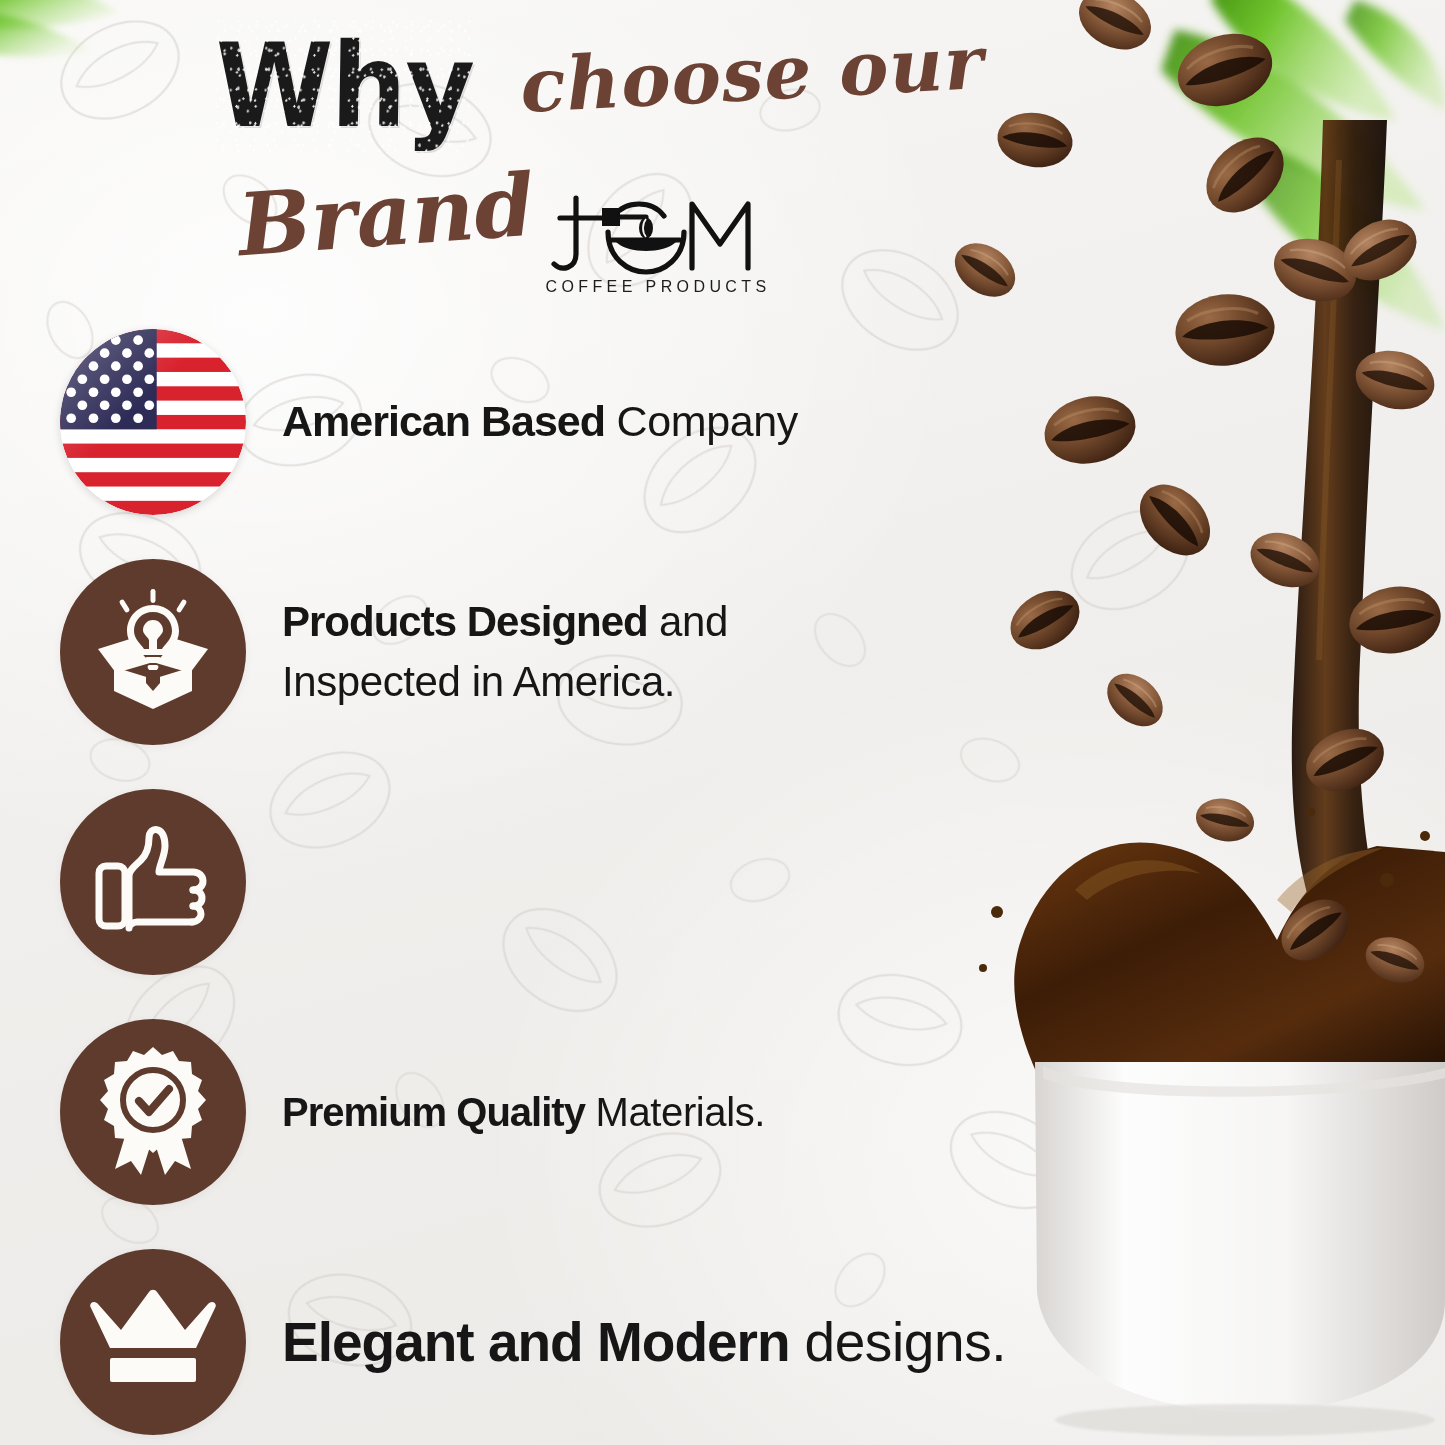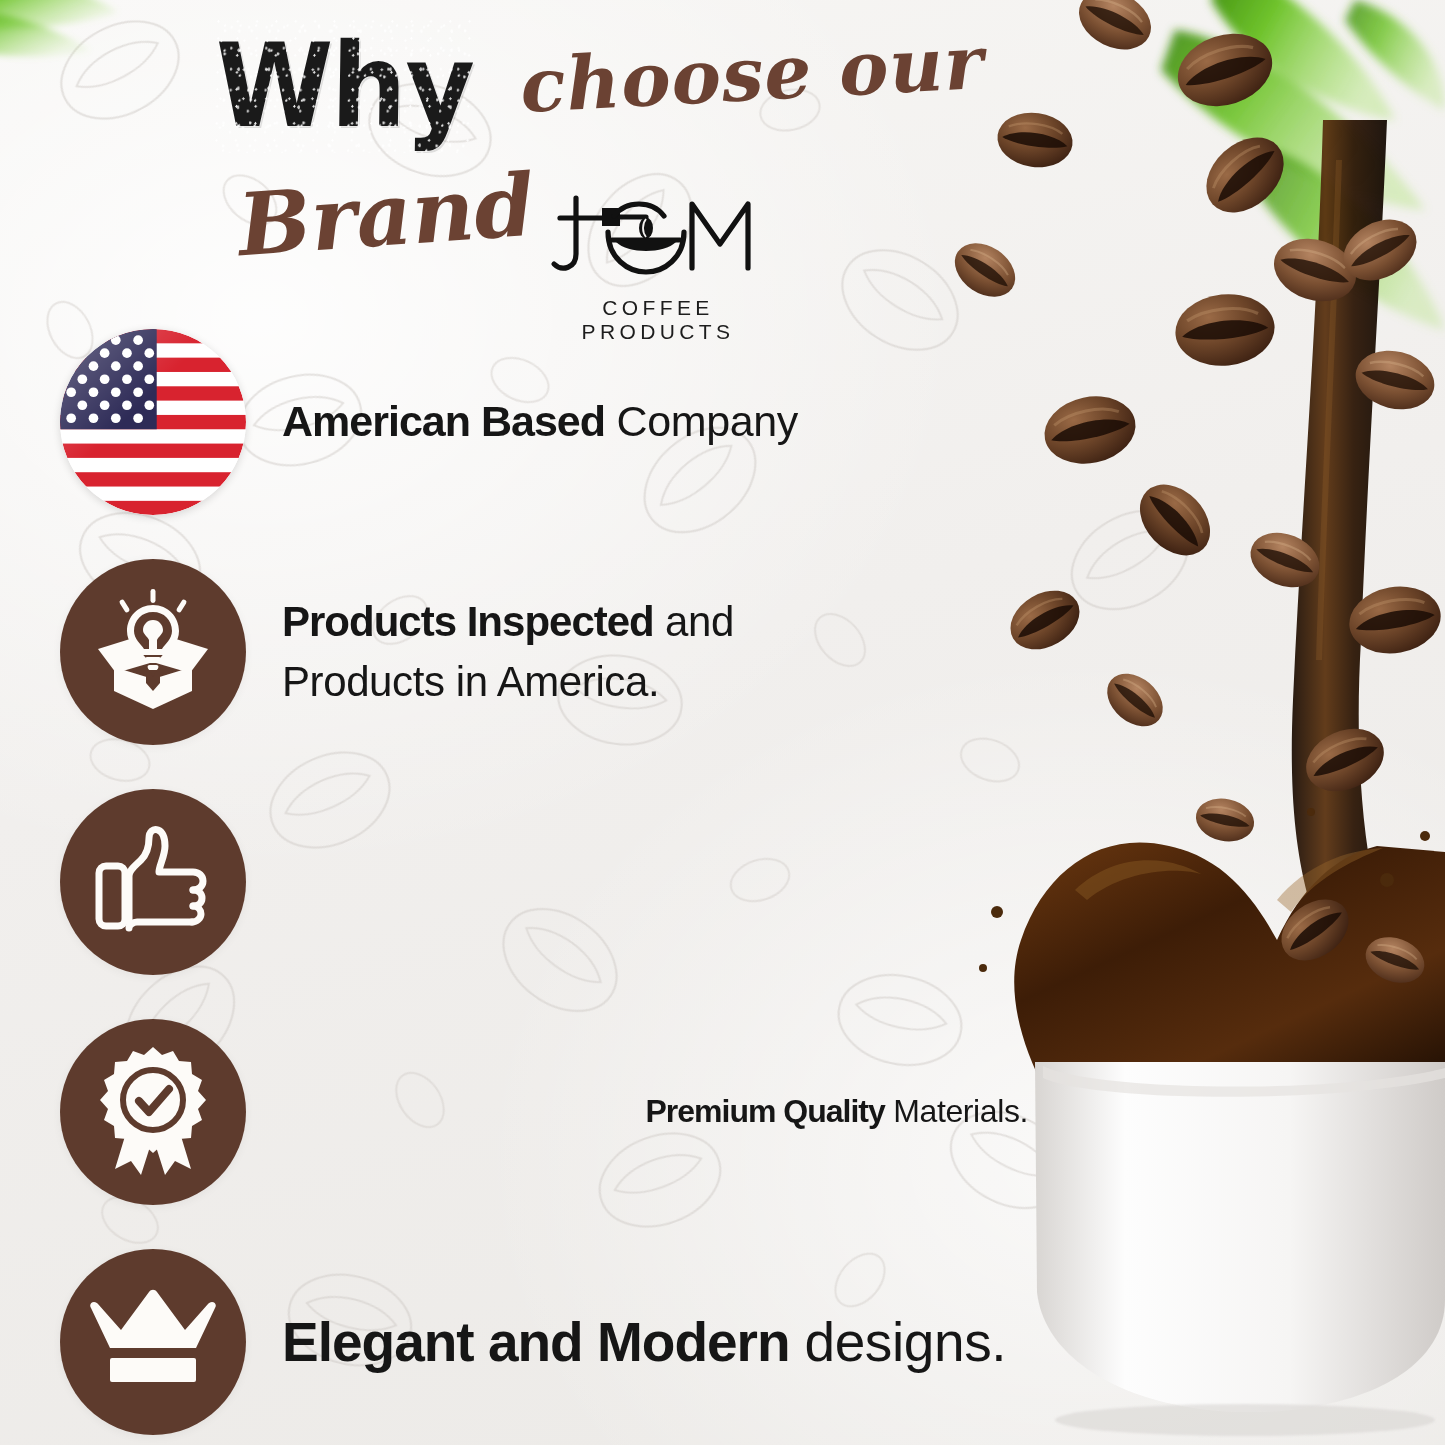--- a/index.html
+++ b/index.html
@@ -97,24 +97,24 @@
   .brand-logo {
     position:absolute;
     left:542px; top:192px;
     width:232px; height:112px;
     z-index:7;
     text-align:center;
   }
   .brand-logo svg { display:block; }
   .brand-tagline {
     font-family:"Liberation Sans", sans-serif;
-    font-size:21px;
+    font-size:16px;
     letter-spacing:4.4px;
     color:#1d1d1d;
-    margin-top:18px;
+    margin-top:0;
     font-weight:400;
   }
 
   
   .features {
     position:absolute;
     left:58px; top:307px;
     width:970px;
     z-index:5;
   }
@@ -160,21 +160,21 @@
     color:#161616;
     letter-spacing:-.4px;
   }
   .feature-text .b { font-weight:700; letter-spacing:-1.0px; }
   .feature-text .r { font-weight:400; }
 
   
   .row-0 .feature-text { font-size:43px; }
   .row-1 .feature-text { font-size:42px; }
   .row-2 .feature-text { font-size:42px; }
-  .row-3 .feature-text { font-size:32px;text-align:right; }
+  .row-3 .feature-text { font-size:40px; }
   .row-4 .feature-text { font-size:55px; }
 
   
   .photo-stage {
     position:absolute;
     right:0; top:0;
     width:520px; height:1445px;
     z-index:4;
     pointer-events:none;
   }
@@ -385,23 +385,23 @@
 
               <path d="M26,80 L65,92 L104,80 L104,104 L65,122 L26,104 Z"></path>
 
               <path d="M58,78 L65,90 L72,78 L72,96 L65,104 L58,96 Z" fill="#5e3b2d"></path>
             </g>
           </svg>
         </div>
       </div>
       <div class="feature-text">
         <div>
-          <span class="b">Products Inspected</span><span class="r"> and</span>
+          <span class="b">Products Designed</span><span class="r"> and</span>
         </div>
-        <div class="r">Products in America.</div>
+        <div class="r">Inspected in America.</div>
       </div>
     </div>
 
     <div class="feature-row row-2">
       <div class="feature-icon">
         <div class="icon-disc">
           <svg width="128" height="128" viewBox="0 0 128 128" aria-hidden="true">
             <g fill="none" stroke="#fdfbf8" stroke-width="7" stroke-linejoin="round" stroke-linecap="round">
 
               <rect x="10" y="48" width="26" height="60" rx="7"></rect>

